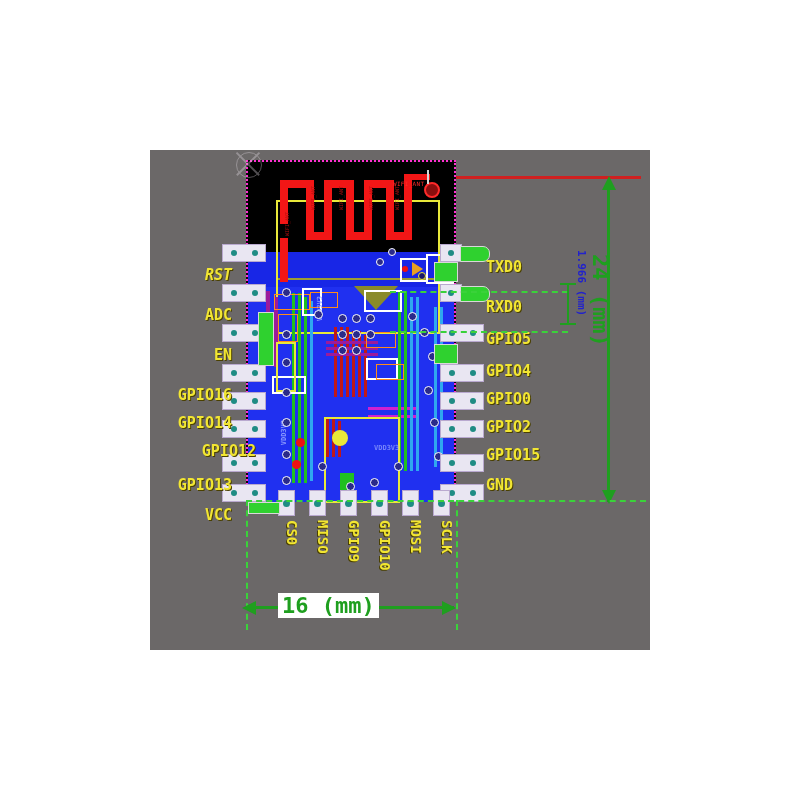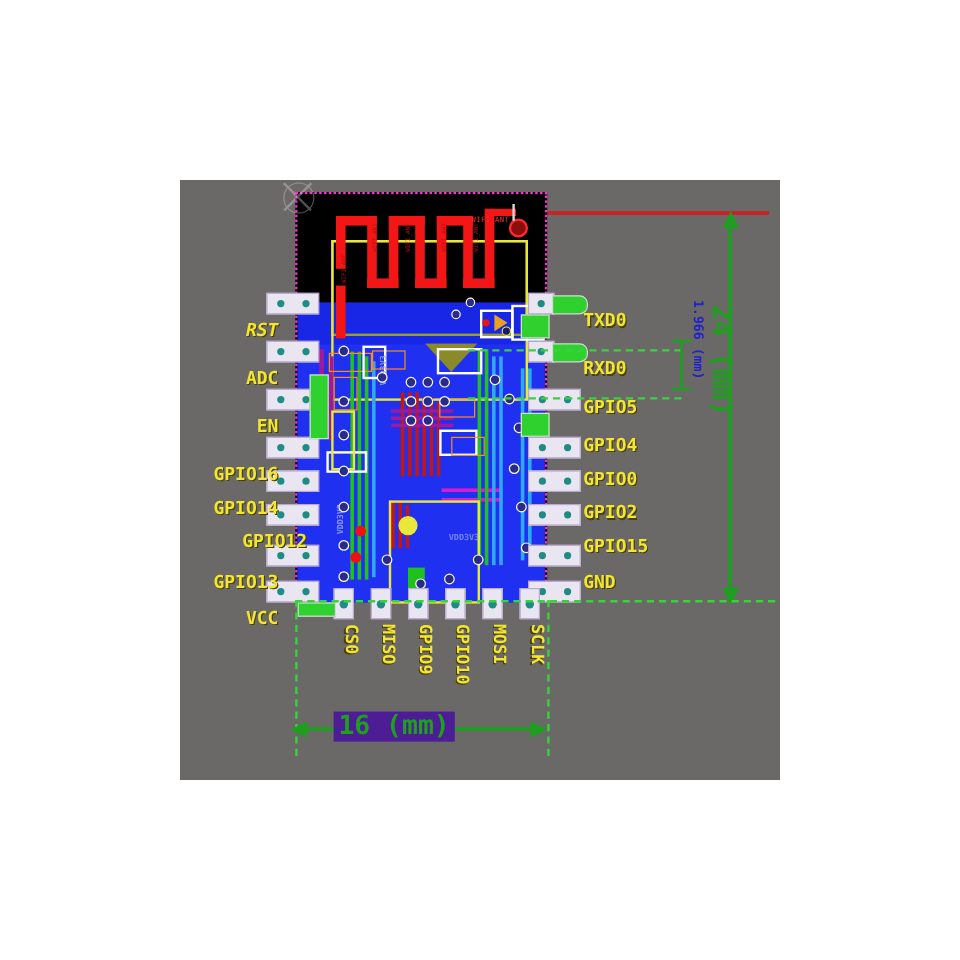--- a/index.html
+++ b/index.html
@@ -372,16 +372,16 @@
     <div class="arrow ar-down" style="left:452px;top:340px;"></div>
     <span class="dimtxt v" style="left:438px;top:104px;"><span>24</span>&nbsp;<span>(mm)</span></span>
 
     <div class="gdashH" style="left:96px;top:350px;width:400px;"></div>
 
     <div class="gdash" style="left:96px;top:350px;height:130px;"></div>
     <div class="gdash" style="left:306px;top:350px;height:130px;"></div>
     <div class="gline" style="left:98px;top:456px;width:206px;height:3px;"></div>
     <div class="arrow ar-left" style="left:92px;top:451px;"></div>
     <div class="arrow ar-right" style="left:292px;top:451px;"></div>
-    <span class="dimtxt" style="left:128px;top:443px;background:#4c1d95;padding:0 4px;"><span>16</span>&nbsp;<span>(mm)</span></span>
+    <span class="dimtxt" style="left:128px;top:443px;background:#ffffff;padding:0 4px;"><span>16</span>&nbsp;<span>(mm)</span></span>
 
   </div>
 </div>
 
 </body></html>

